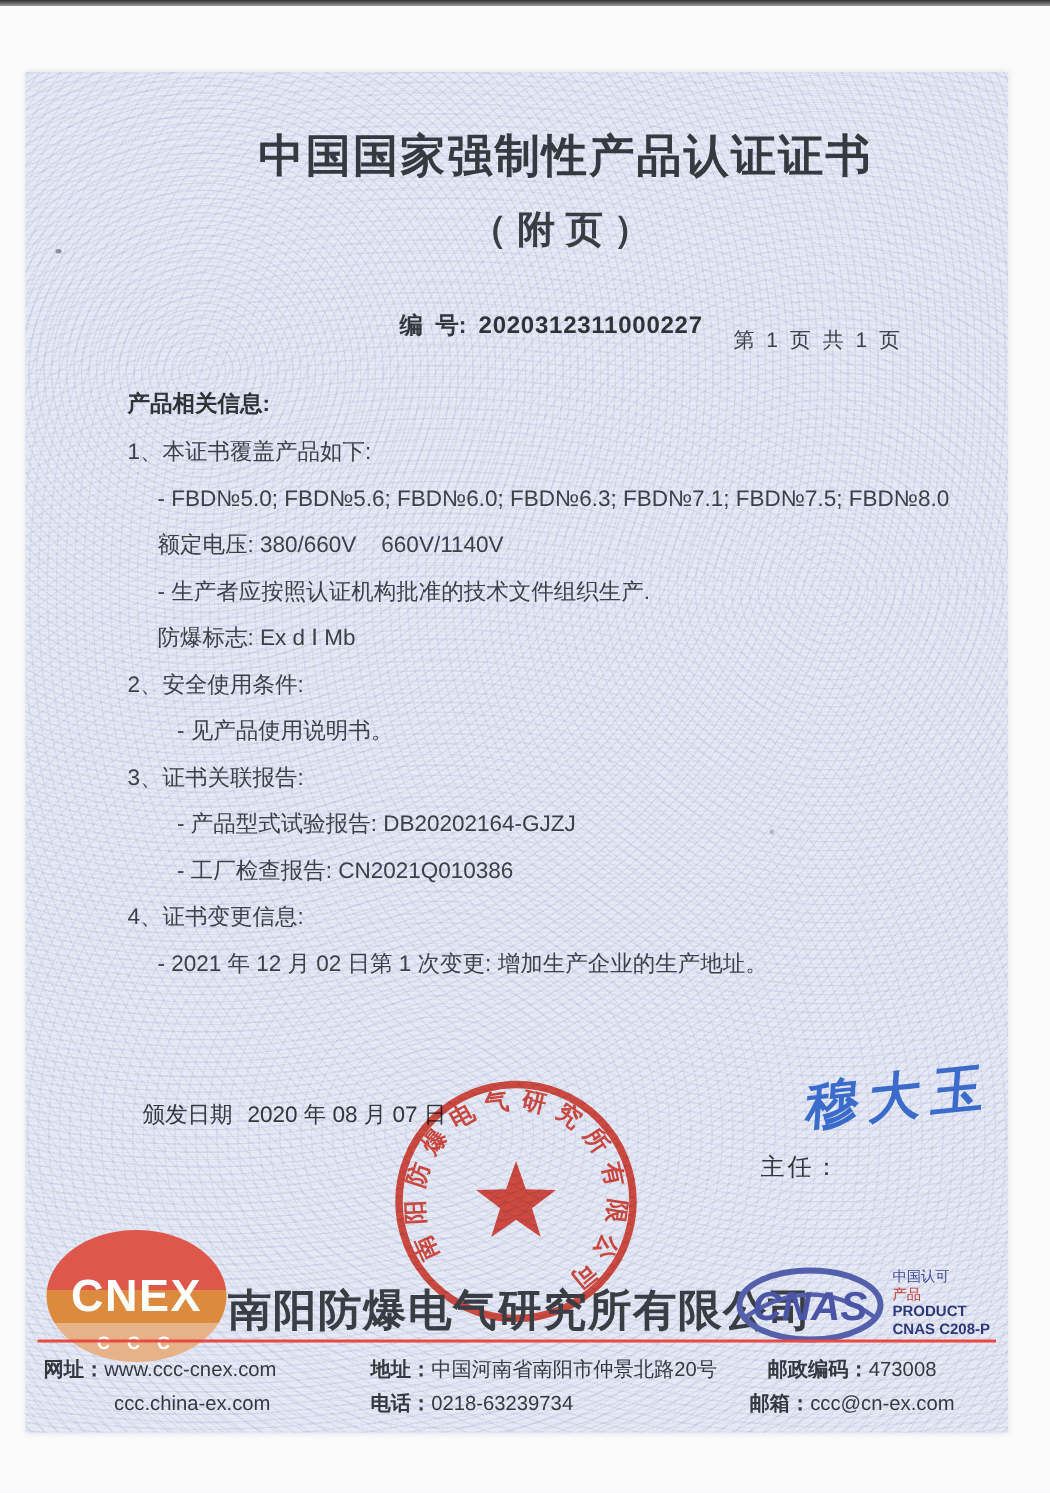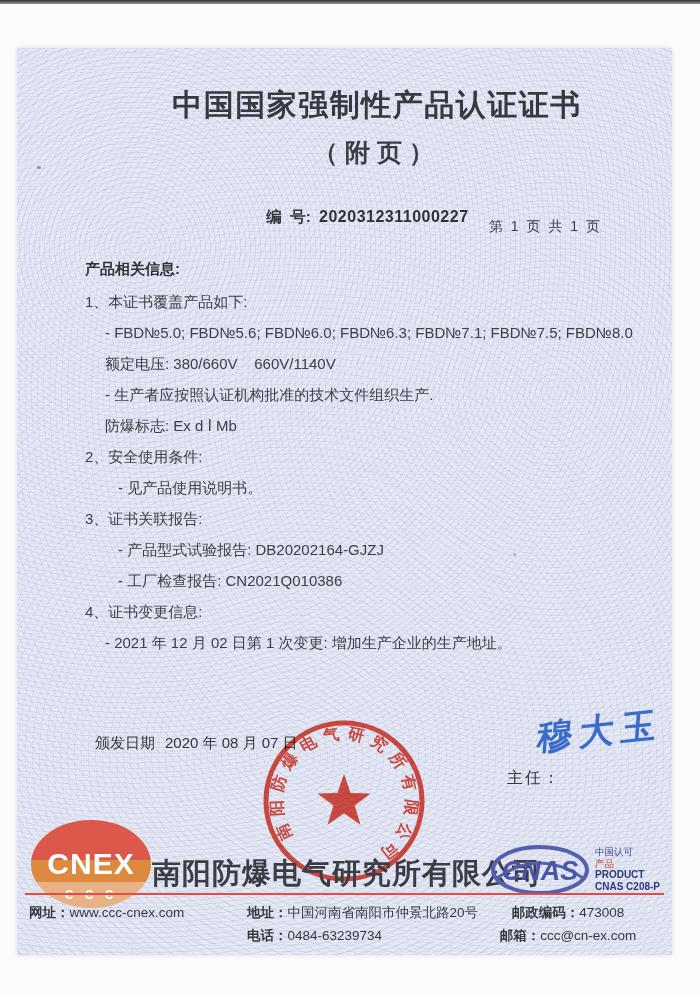--- a/index.html
+++ b/index.html
@@ -185,24 +185,25 @@
       <div class="t3">PRODUCT</div>
       <div class="t4">CNAS C208-P</div>
     </div>
   </div>
 
   <div class="divider"></div>
 
   <div class="footer">
     <div class="f-col1">
       <div><span class="lbl">网址：</span><span>www.ccc-cnex.com</span></div>
+      <div class="second">ccc.china-ex.com</div>
     </div>
     <div class="f-col2">
       <div><span class="lbl">地址：</span><span>中国河南省南阳市仲景北路20号</span></div>
-      <div><span class="lbl">电话：</span><span>0484-63239734</span></div>
+      <div><span class="lbl">电话：</span><span>0218-63239734</span></div>
     </div>
     <div class="f-col3">
       <div><span class="lbl">邮政编码：</span><span>473008</span></div>
       <div><span class="lbl">邮箱：</span><span>ccc@cn-ex.com</span></div>
     </div>
   </div>
 
 </div>
 
 </body></html>

